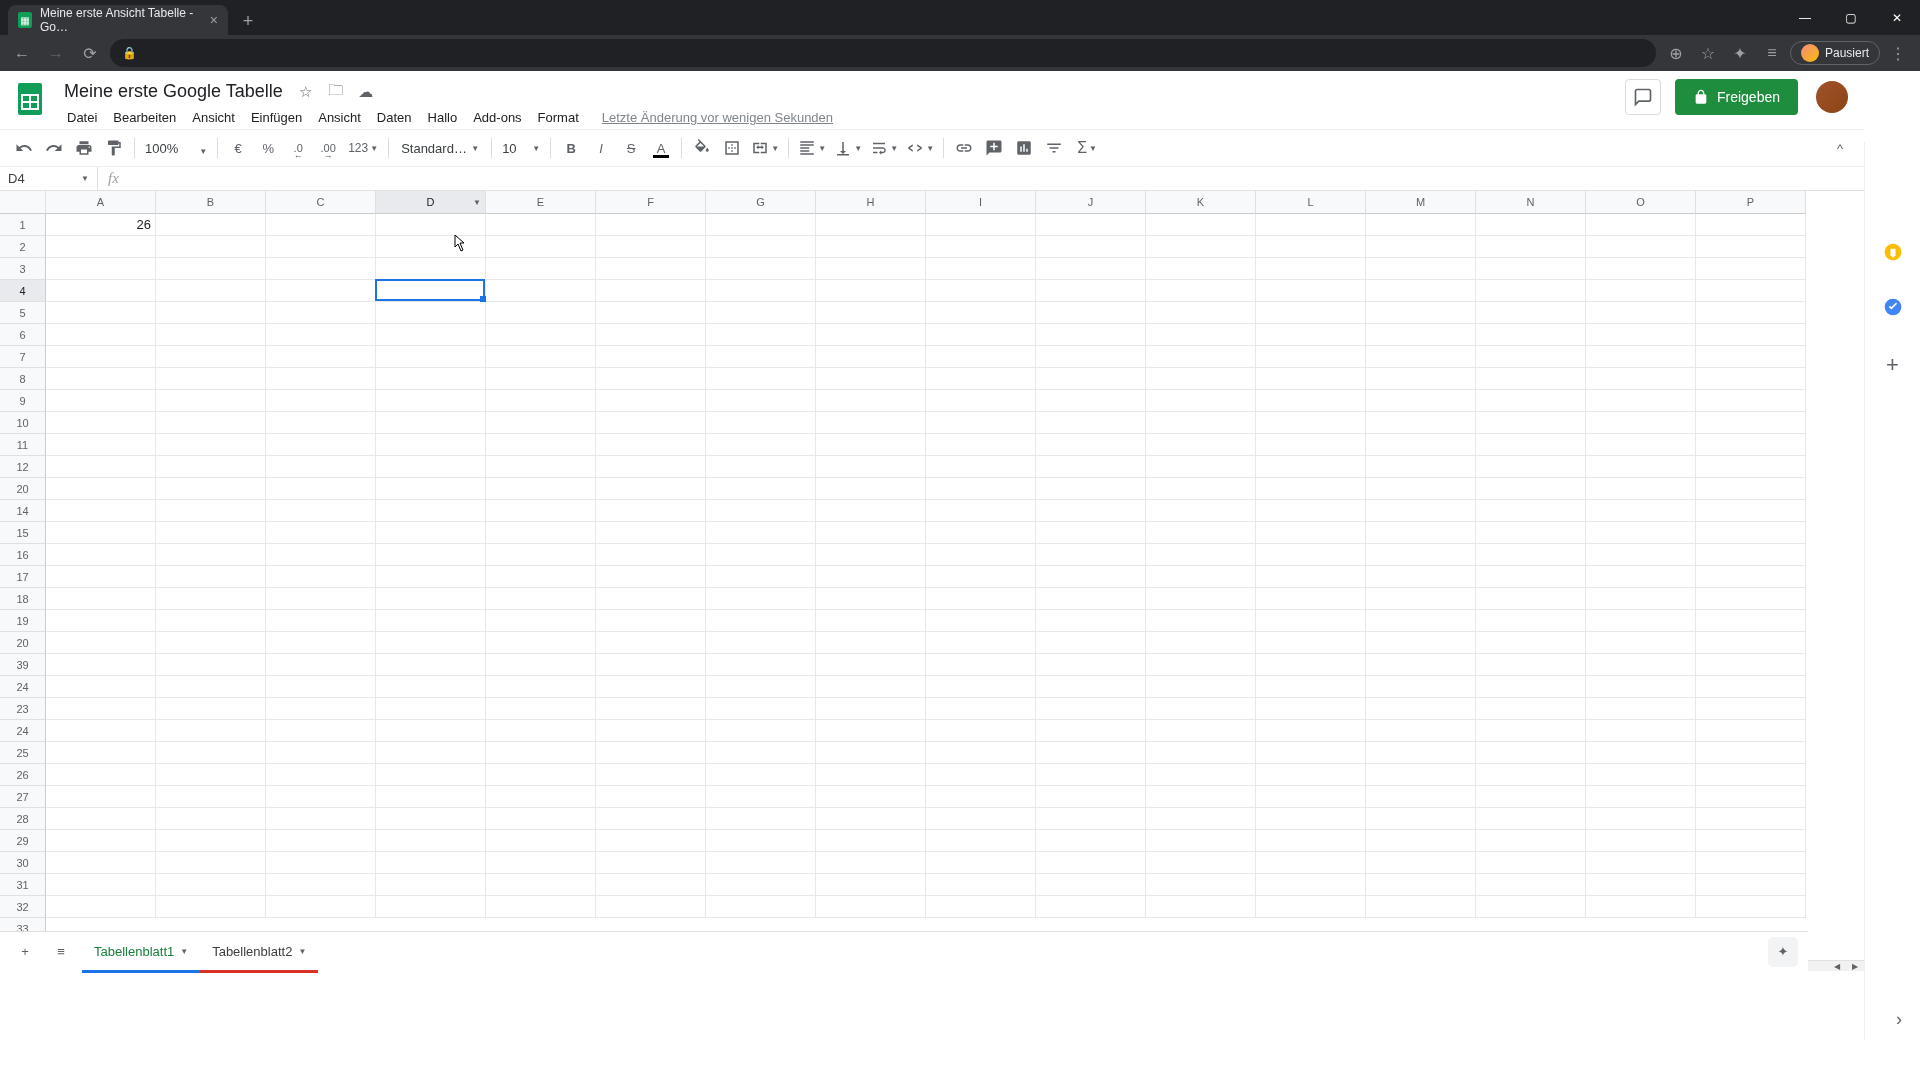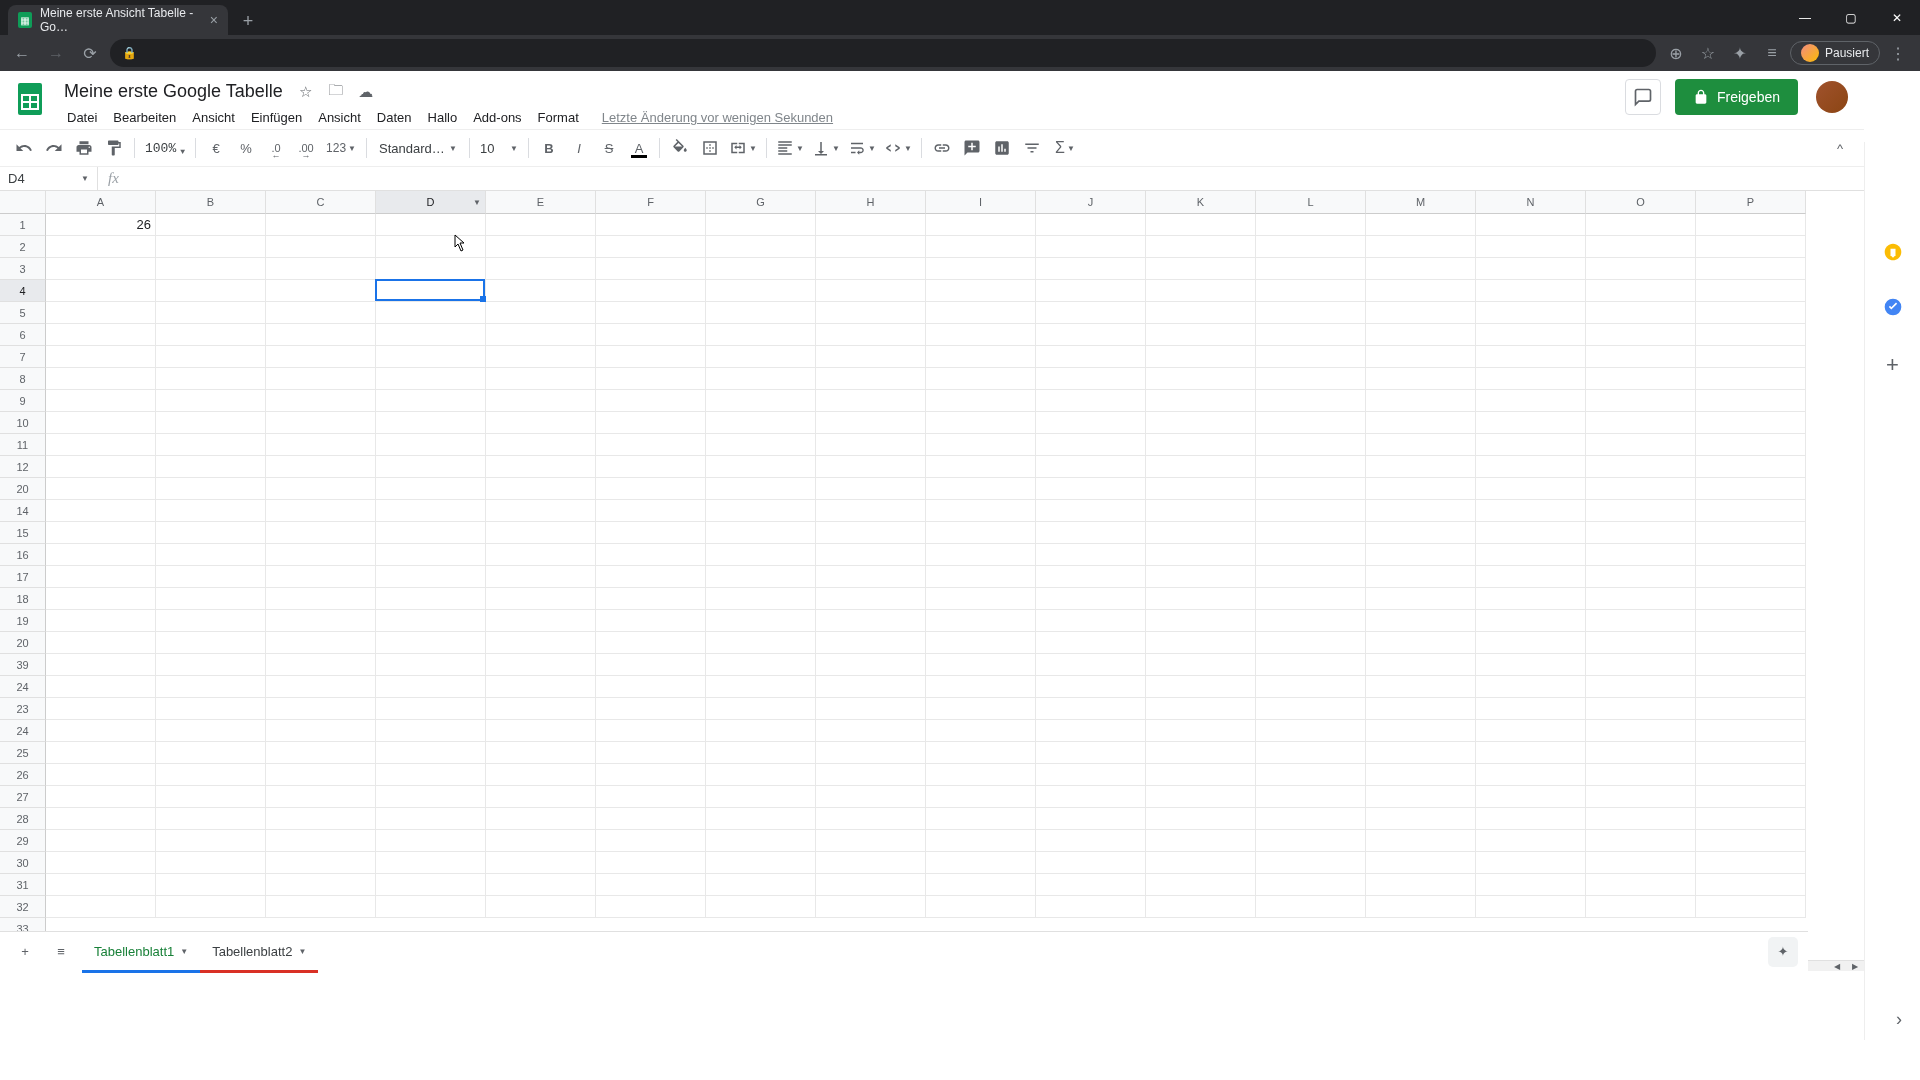--- a/index.html
+++ b/index.html
@@ -35,21 +35,21 @@
   .header-right { display:flex; align-items:center; gap:14px;}
   .comment-btn { width:36px; height:36px; border:1px solid #dadce0; border-radius:4px; display:flex; align-items:center; justify-content:center; color:#5f6368;}
   .share-btn { background:#1e8e3e; color:#fff; font-weight:500; font-size:14px; padding:0 18px; height:36px; border-radius:4px; display:flex; align-items:center; gap:8px;}
   .share-btn svg { width:16px; height:16px; fill:#fff;}
   .account-avatar { width:32px; height:32px; border-radius:50%; background:linear-gradient(135deg,#a0522d,#8b4513); margin-left:4px;}
   
   .toolbar { display:flex; align-items:center; height:38px; border-top:1px solid #eee; border-bottom:1px solid #eee; padding:0 10px; gap:2px;}
   .tool { width:28px; height:28px; display:flex; align-items:center; justify-content:center; color:#5f6368; border-radius:2px; position:relative;}
   .tool svg { width:18px; height:18px;}
   .sep { width:1px; height:20px; background:#dadce0; margin:0 4px;}
-  .zoom-sel { display:flex; align-items:flex-end; gap:4px; padding:0 4px; font-size:13px; color:#3c4043;font-family:Liberation Mono, monospace;}
+  .zoom-sel { display:flex; align-items:flex-end; gap:21px; padding:0 4px; font-size:13px; color:#3c4043;}
   .font-sel { display:flex; align-items:center; gap:4px; padding:0 6px; font-size:13px; color:#3c4043; width:90px; justify-content:space-between;}
   .font-sel span:first-child { overflow:hidden; text-overflow:ellipsis; white-space:nowrap;}
   .size-sel { display:flex; align-items:center; gap:4px; padding:0 4px; font-size:13px; color:#3c4043; width:46px; justify-content:space-between;}
   .drop-tri { font-size:8px; color:#5f6368;}
   .text-color-bar::after { content:""; position:absolute; bottom:4px; left:6px; right:6px; height:3px; background:#000;}
   .chevr { margin-left:auto; color:#5f6368;}
   
   .name-fx-bar { display:flex; align-items:center; height:24px; border-bottom:1px solid #e0e0e0;}
   .name-box { width:98px; border-right:1px solid #e0e0e0; padding:0 8px; font-size:13px; color:#3c4043; display:flex; align-items:center; justify-content:space-between; height:100%;}
   .name-box .drop-tri { font-size:8px;}

